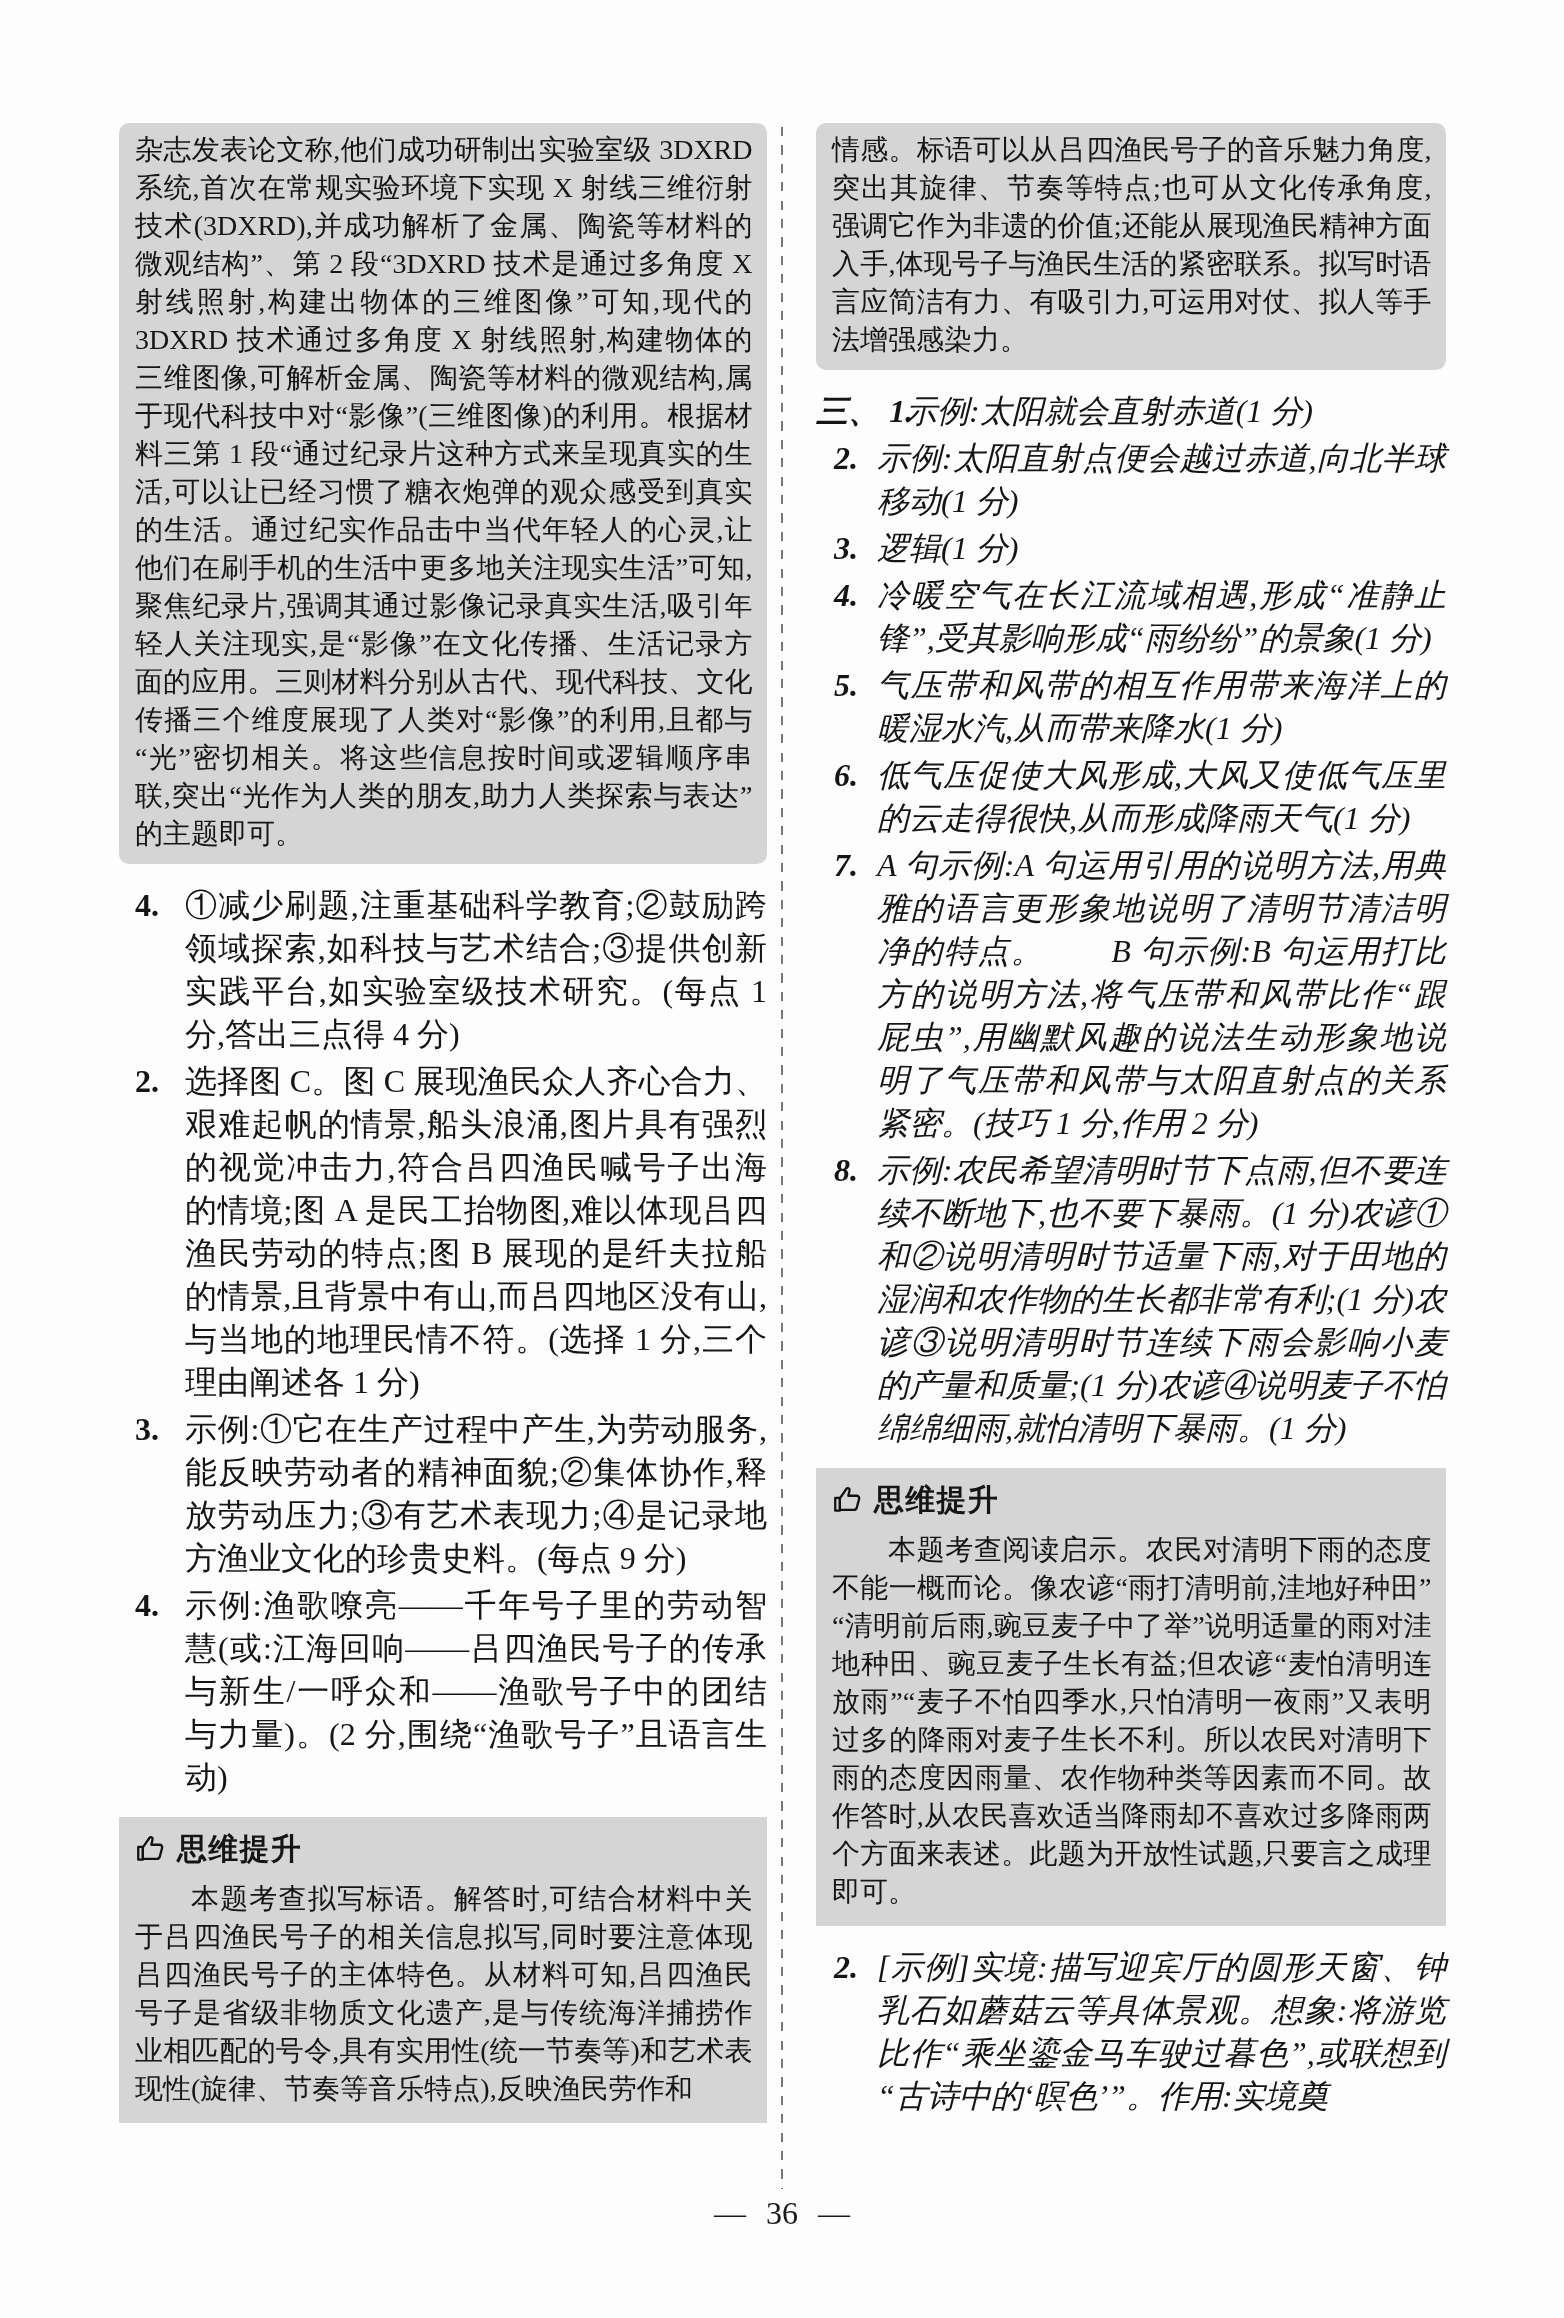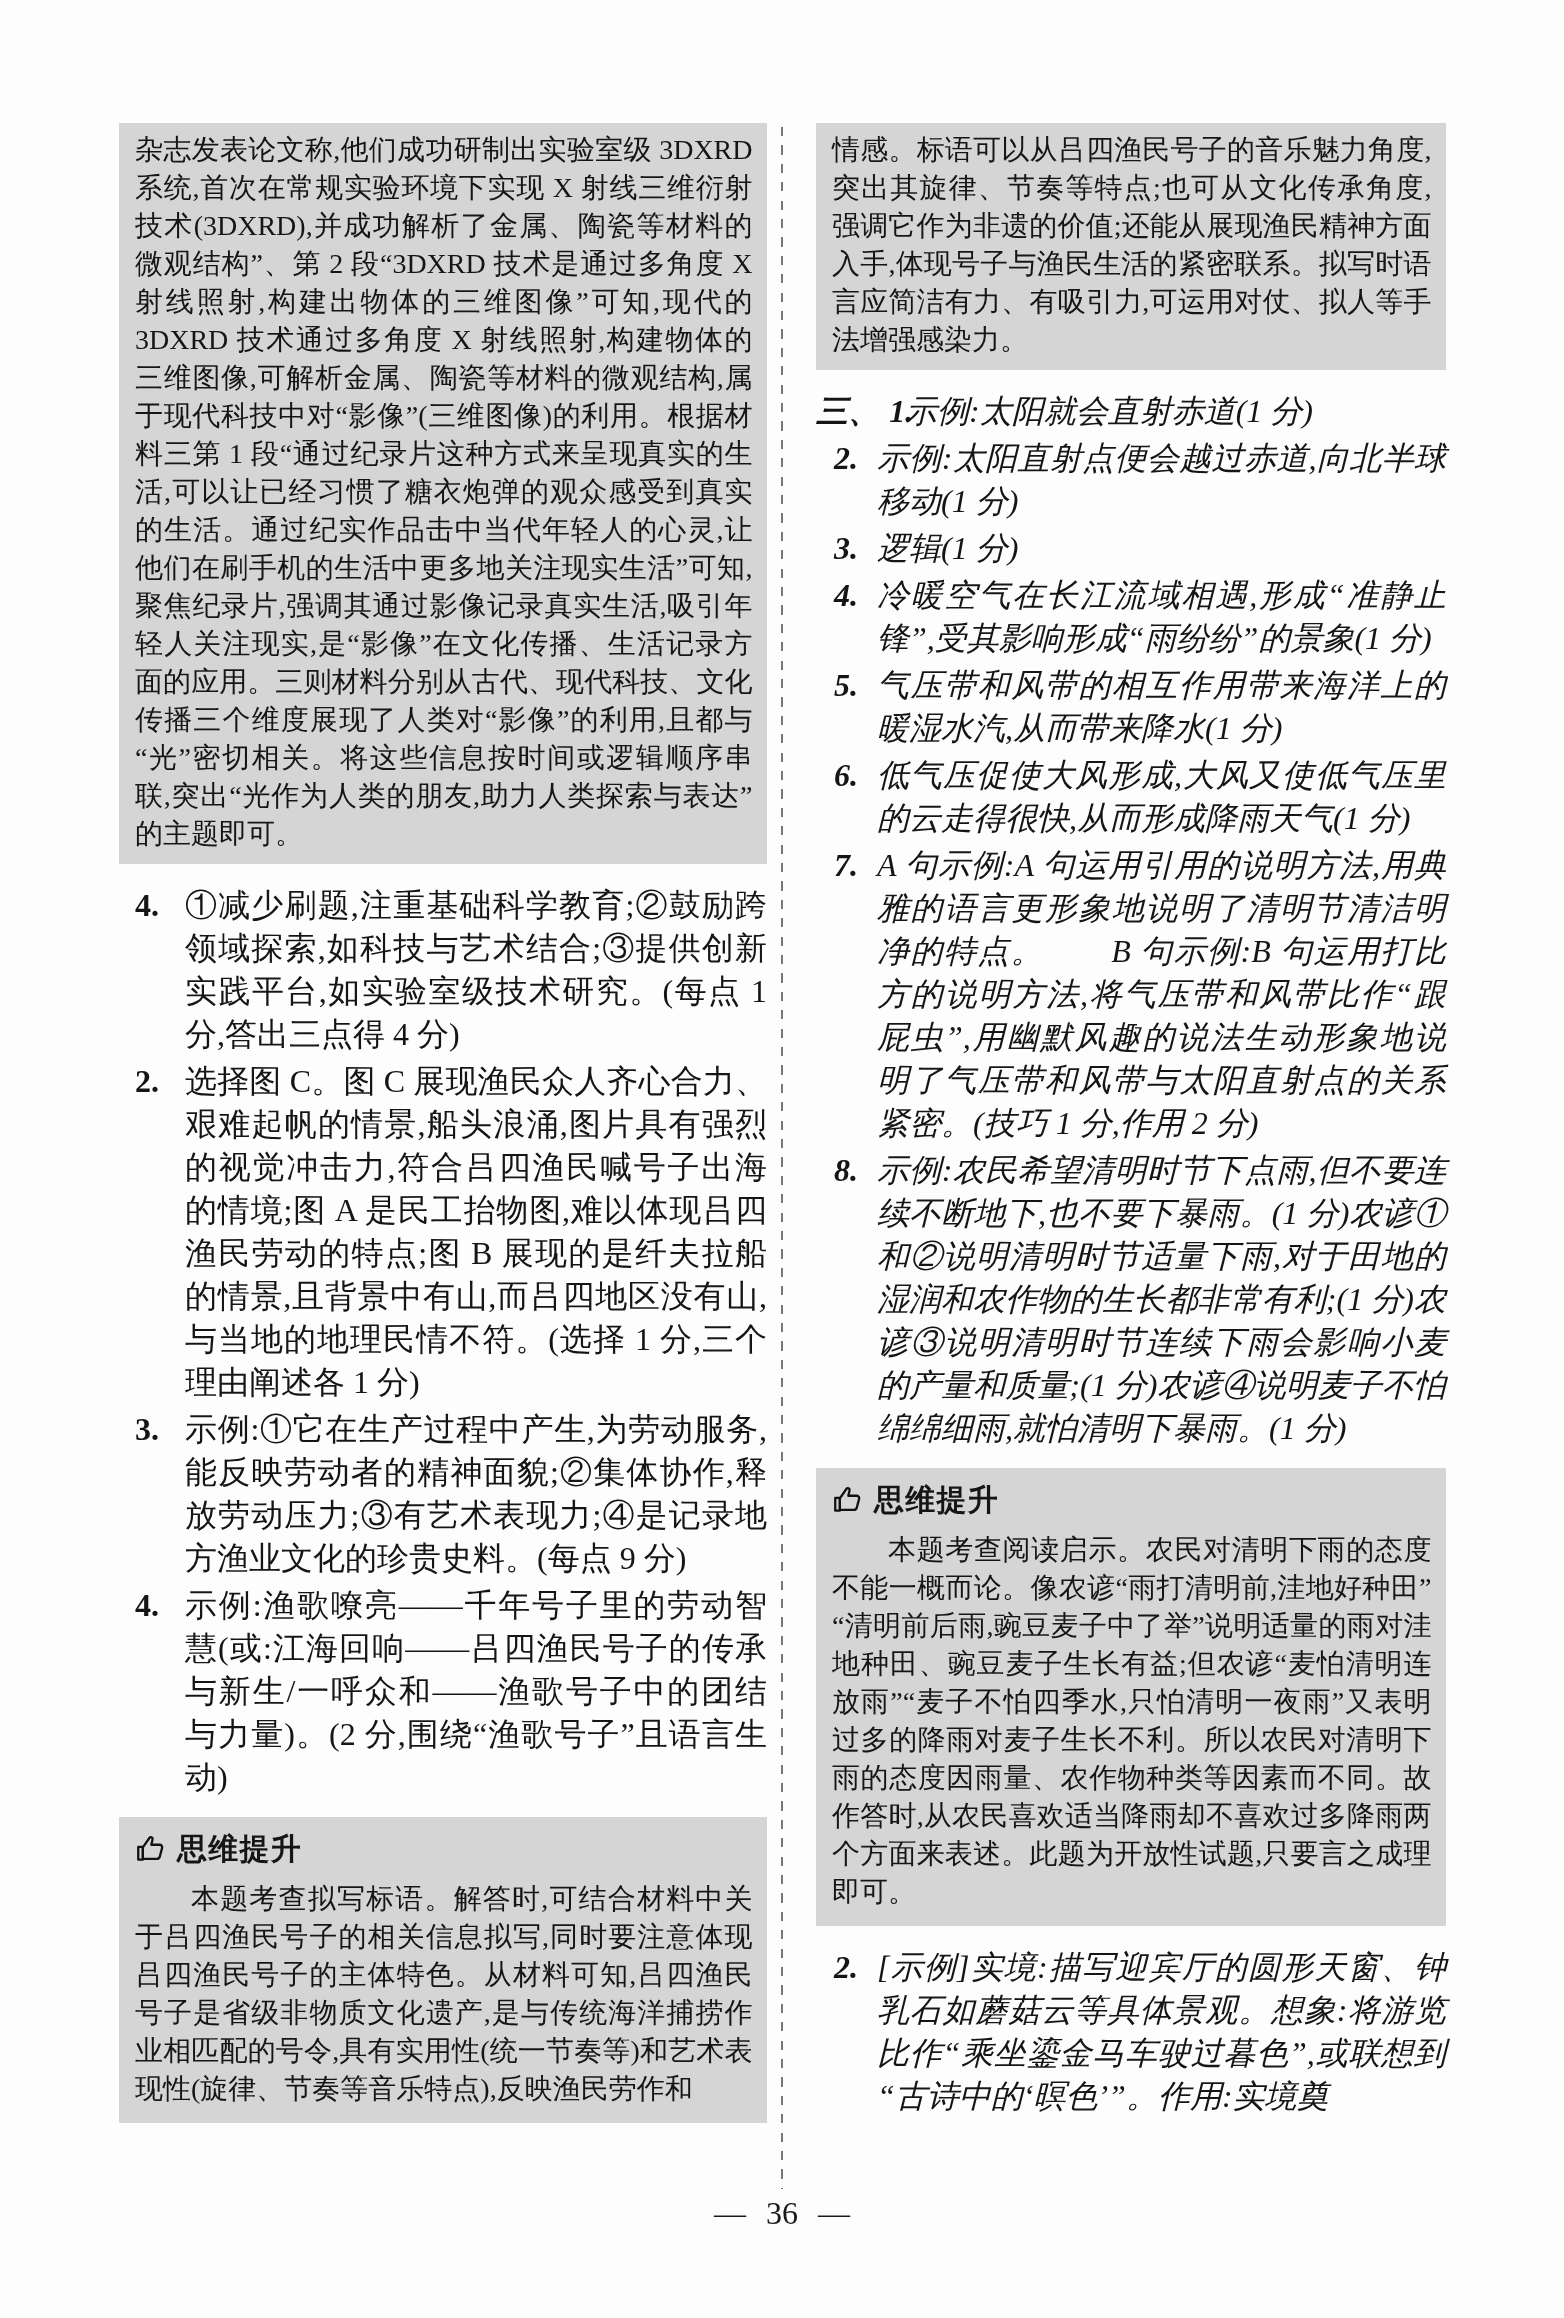--- a/index.html
+++ b/index.html
@@ -14,21 +14,21 @@
   .divider{
     position:absolute;left:781px;top:127px;width:2px;height:2062px;
     background:repeating-linear-gradient(to bottom,#777 0 9.2px,transparent 9.2px 18.4px);
   }
   .col{position:absolute;top:123px;}
   .col-l{left:119px;width:648px;}
   .col-r{left:816px;width:630px;}
   .graybox{background:#d5d5d5;}
   .analysis{
     padding:8px 14.5px 10.5px 16px;
-    font-size:28px;line-height:38px;text-align:justify;
+    font-size:28px;line-height:38px;text-align:justify;border-radius:10px;
   }
   .items{margin-top:20px;}
   .item{
     position:relative;
     font-size:32px;line-height:43px;
     margin-bottom:4px;
   }
   .item .txt{display:block;text-align:justify;}
   .prefix{position:absolute;top:0;white-space:nowrap;font-weight:bold;}
   .sec{font-weight:bold;margin-right:9.2px;}

